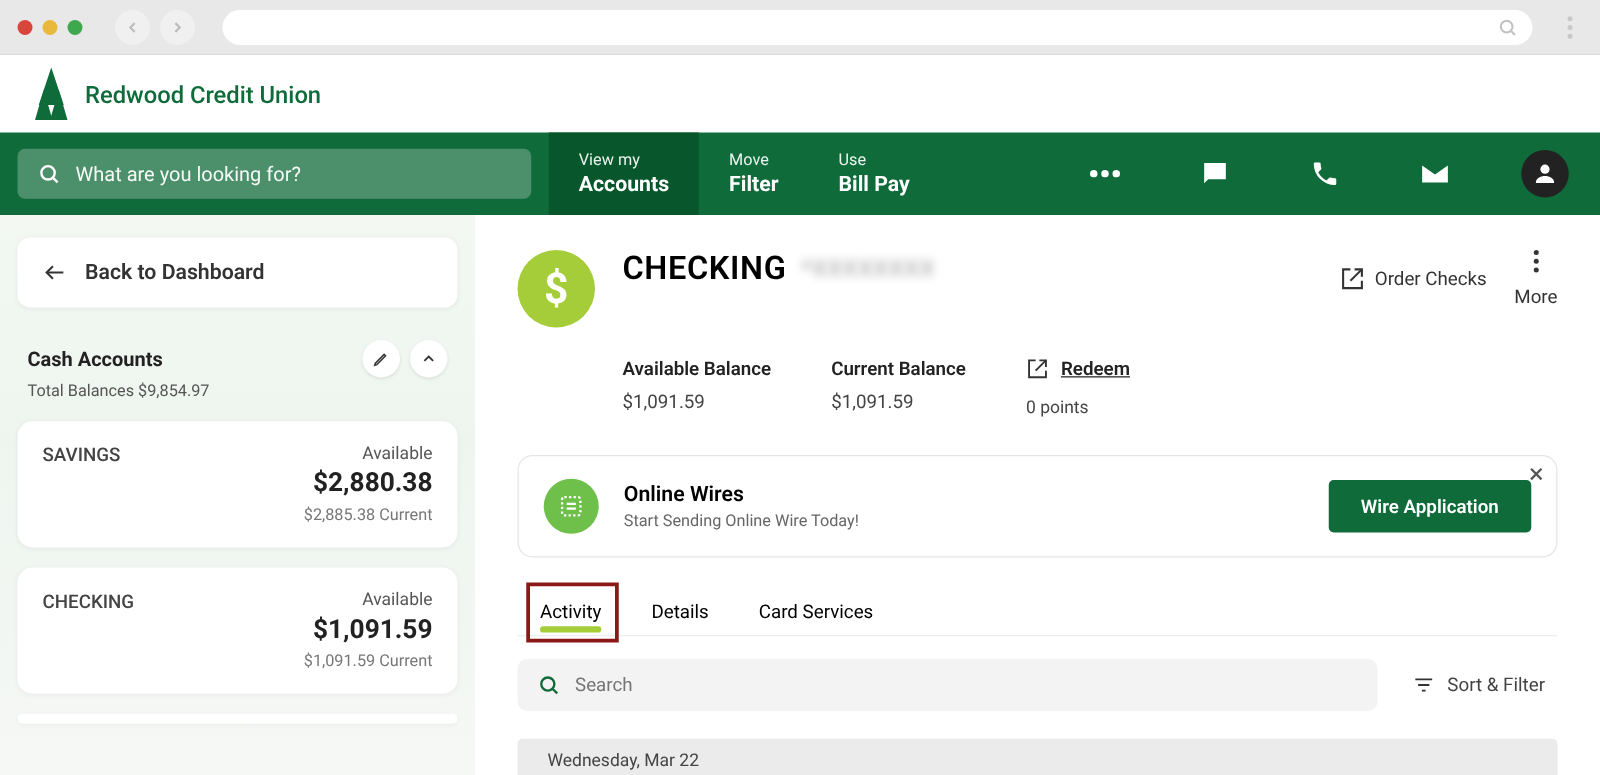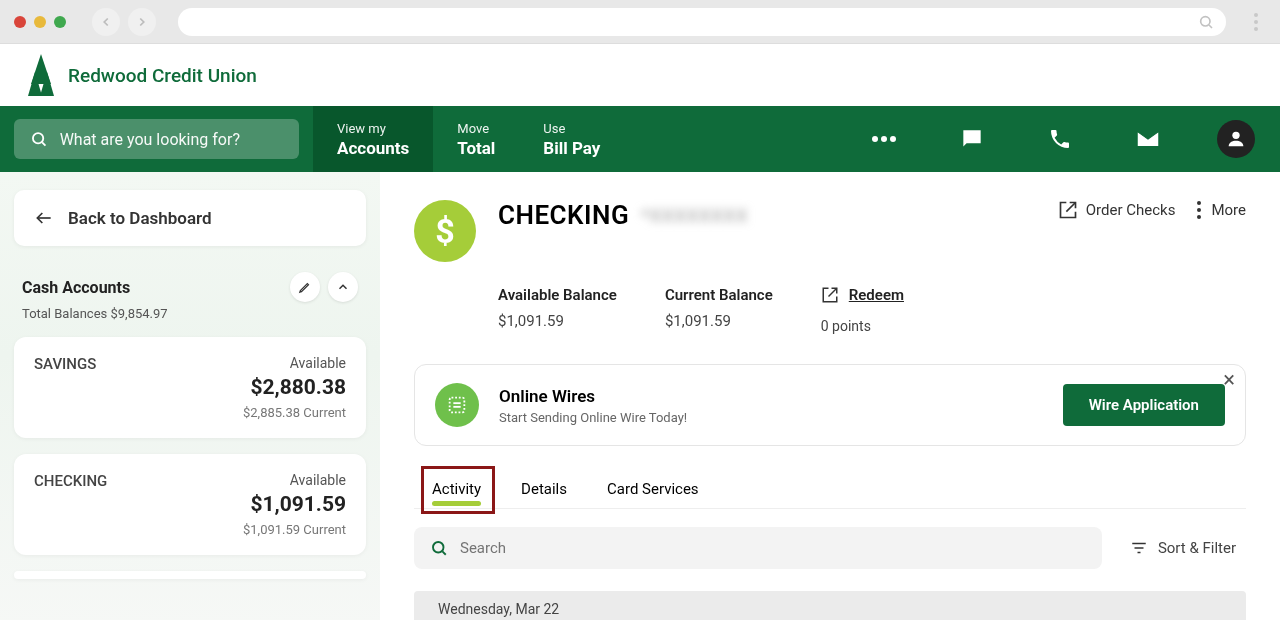--- a/index.html
+++ b/index.html
@@ -12,21 +12,21 @@
 .nav-arrow-btn { width: 28px; height: 28px; background: #f0f0f0; border-radius: 50%; display: flex; align-items: center; justify-content: center; }
 .addr-bar { flex: 1; height: 28px; background: #fff; border-radius: 14px; margin-left: 12px; display: flex; align-items: center; padding: 0 12px; justify-content: flex-end; }
 .more-dots { width: 20px; display: flex; flex-direction: column; gap: 3px; align-items: center; margin-left: 10px; }
 .mdot { width: 4px; height: 4px; background: #c8c8c8; border-radius: 50%; }
 
 .site-header { height: 62px; background: #fff; display: flex; align-items: center; padding: 0 24px; }
 .logo-block { display: flex; align-items: center; gap: 10px; }
 .logo-text { color: #0f6b3a; font-size: 19px; font-weight: 500; }
 
 .main-nav { height: 66px; background: #0f6b3a; display: flex; align-items: stretch; }
-.search-box { width: 285px; height: 40px; background: rgba(255,255,255,0.25); border-radius: 6px; margin: 13px 14px; display: flex; align-items: center; padding: 0 16px; gap: 12px; }
+.search-box { width: 411px; height: 40px; background: rgba(255,255,255,0.25); border-radius: 6px; margin: 13px 14px; display: flex; align-items: center; padding: 0 16px; gap: 12px; }
 .search-box input { background: transparent; border: none; outline: none; color: #fff; font-size: 16px; width: 100%; }
 .search-box input::placeholder { color: rgba(255,255,255,0.95); }
 .nav-item { padding: 0 24px; display: flex; flex-direction: column; justify-content: center; color: #fff; cursor: pointer; }
 .nav-item.active { background: #08572c; }
 .nav-top { font-size: 13px; opacity: 0.92; }
 .nav-bot { font-size: 17px; font-weight: 700; margin-top: 2px; }
 .nav-spacer { flex: 1; }
 .nav-icon { width: 88px; display: flex; align-items: center; justify-content: center; color: #fff; }
 .avatar-circ { width: 38px; height: 38px; background: #222; border-radius: 50%; display: flex; align-items: center; justify-content: center; }
 
@@ -48,21 +48,21 @@
 
 .content { flex: 1; background: #fff; padding: 28px 34px 0 34px; }
 .acct-head { display: flex; align-items: flex-start; gap: 22px; }
 .dollar-circ { width: 62px; height: 62px; border-radius: 50%; background: #a5cd39; display: flex; align-items: center; justify-content: center; color: #fff; font-size: 34px; font-weight: 700; }
 .head-text { flex: 1; }
 .head-title-row { display: flex; align-items: center; gap: 12px; }
 .head-title { font-size: 26px; font-weight: 600; letter-spacing: 0.5px; }
 .head-mask { color: #999; font-size: 18px; letter-spacing: 1px; filter: blur(4px); }
 .head-actions { display: flex; align-items: center; gap: 22px; }
 .order-link { display: flex; align-items: center; gap: 8px; color: #333; font-size: 15px; }
-.more-action { display: flex; align-items: center; gap: 10px; color: #333; font-size: 15px; }
+.more-action { display: flex; align-items: center; gap: 10px; color: #333; font-size: 15px; flex-direction: column; }
 .vdots { display: flex; flex-direction: column; gap: 3px; }
 .vdot { width: 4px; height: 4px; background: #333; border-radius: 50%; }
 .balances { display: flex; gap: 48px; margin-top: 24px; margin-left: 84px; }
 .bal-lbl { font-size: 15px; color: #222; font-weight: 600; }
 .bal-val { font-size: 15px; color: #444; margin-top: 8px; }
 .redeem-block { display: flex; align-items: center; gap: 10px; }
 .underline-link { text-decoration: underline; font-weight: 600; }
 .points-val { font-size: 14px; color: #444; margin-top: 14px; }
 
 .promo-card { margin-top: 30px; border: 1px solid #e5e5e5; border-radius: 12px; padding: 18px 20px; display: flex; align-items: center; gap: 20px; position: relative; }
@@ -139,21 +139,21 @@
         <line x1="21" y1="21" x2="16.5" y2="16.5"></line>
       </svg>
     <input type="text" placeholder="What are you looking for?" style="">
   </div>
   <div class="nav-item active">
     <span class="nav-top">View my</span>
     <span class="nav-bot">Accounts</span>
   </div>
   <div class="nav-item">
     <span class="nav-top">Move</span>
-    <span class="nav-bot">Total</span>
+    <span class="nav-bot">Filter</span>
   </div>
   <div class="nav-item">
     <span class="nav-top">Use</span>
     <span class="nav-bot">Bill Pay</span>
   </div>
   <div class="nav-spacer"></div>
   <div class="nav-icon">
     <svg width="26" height="6" viewBox="0 0 26 6" fill="#fff">
         <circle cx="4" cy="3" r="3"></circle>
         <circle cx="13" cy="3" r="3"></circle>

